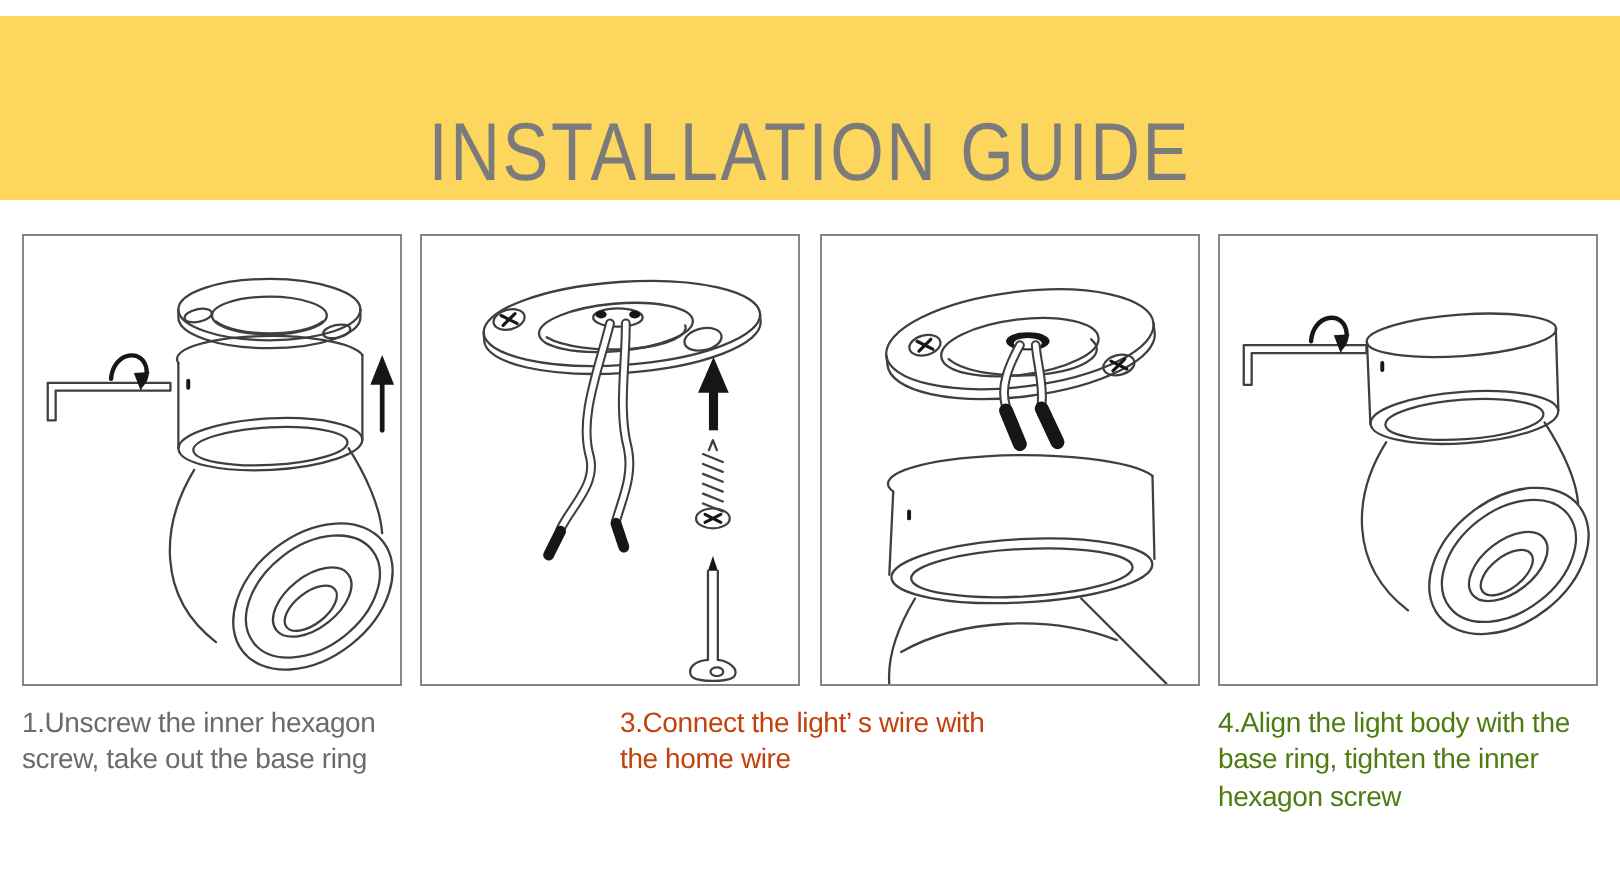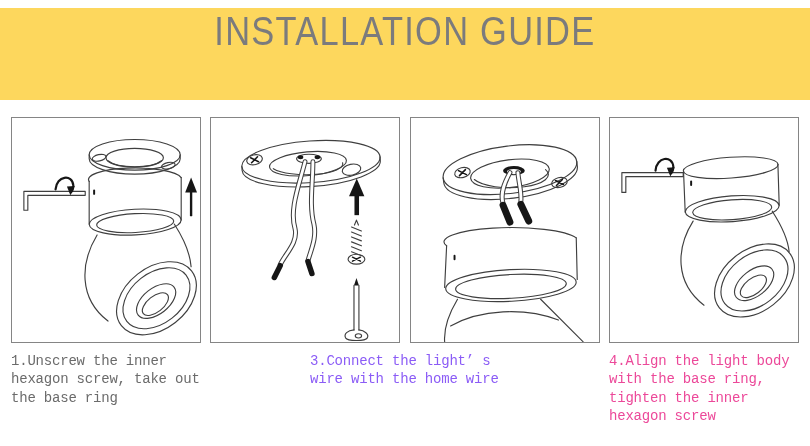--- a/index.html
+++ b/index.html
@@ -2,21 +2,21 @@
 <html><head>
 <meta charset="utf-8">
 <style>
   html,body{margin:0;padding:0;}
   body{
     width:810px;height:446px;position:relative;background:#ffffff;
     font-family:"Liberation Sans",sans-serif;overflow:hidden;
   }
   .banner{
     position:absolute;left:0;top:8px;width:810px;height:92px;
-    background:#FDD75D;display:flex;align-items:flex-start;justify-content:center;
+    background:#FDD75D;display:flex;align-items:flex-end;justify-content:center;
   }
   .title{
     font-size:41px;font-weight:300;color:#7B7B7D;letter-spacing:1.5px;
     white-space:nowrap;transform:scaleX(.84);
   }
   .panels{
     position:absolute;top:117px;left:0;width:810px;box-sizing:border-box;
     padding:0 11px;display:flex;justify-content:space-between;
   }
   .panel{
@@ -25,21 +25,20 @@
   }
   .panel svg{display:block;width:100%;height:100%;color:#3F3F3F;}
   .captions{
     position:absolute;top:352px;left:0;width:810px;box-sizing:border-box;
     padding:0 11px;display:flex;justify-content:space-between;
   }
   .cap-col{width:190px;}
   .caption{
     width:198px;font-size:14px;line-height:1.32;color:#6B6B6B;
     letter-spacing:-0.2px;
-    font-family:Liberation Mono, monospace;
   }
   
   .ln{stroke:currentColor;stroke-width:1.15;fill:none;stroke-linecap:round;stroke-linejoin:round;}
   .lnb{stroke:#161616;fill:none;stroke-linecap:round;stroke-linejoin:round;}
   .fb{fill:#161616;stroke:none;}
   .wire-out{stroke:currentColor;stroke-width:5;fill:none;stroke-linecap:round;}
   .wire-in{stroke:#ffffff;stroke-width:2.9;fill:none;stroke-linecap:round;}
   .tip{stroke:#161616;stroke-width:5.5;fill:none;stroke-linecap:round;}
   .sleeve{stroke:#161616;stroke-width:7;fill:none;stroke-linecap:round;}
 </style>
@@ -214,18 +213,18 @@
       </g>
     </svg>
   </div>
 </div>
 
 <div class="captions">
   <div class="cap-col">
     <div class="caption" style="color: rgb(107, 107, 107);">1.Unscrew the inner hexagon screw, take out the base ring</div>
   </div>
   <div class="cap-col">
-    <div class="caption" style="color: #8b5cf6;">3.Connect the light’ s wire with the home wire</div>
+    <div class="caption" style="color: #c2410c;">3.Connect the light’ s wire with the home wire</div>
   </div>
   <div class="cap-col">
-    <div class="caption" style="color: #ec4899;">4.Align the light body with the base ring, tighten the inner hexagon screw</div>
+    <div class="caption" style="color: #4d7c0f;">4.Align the light body with the base ring, tighten the inner hexagon screw</div>
   </div>
 </div>
 
 </body></html>

